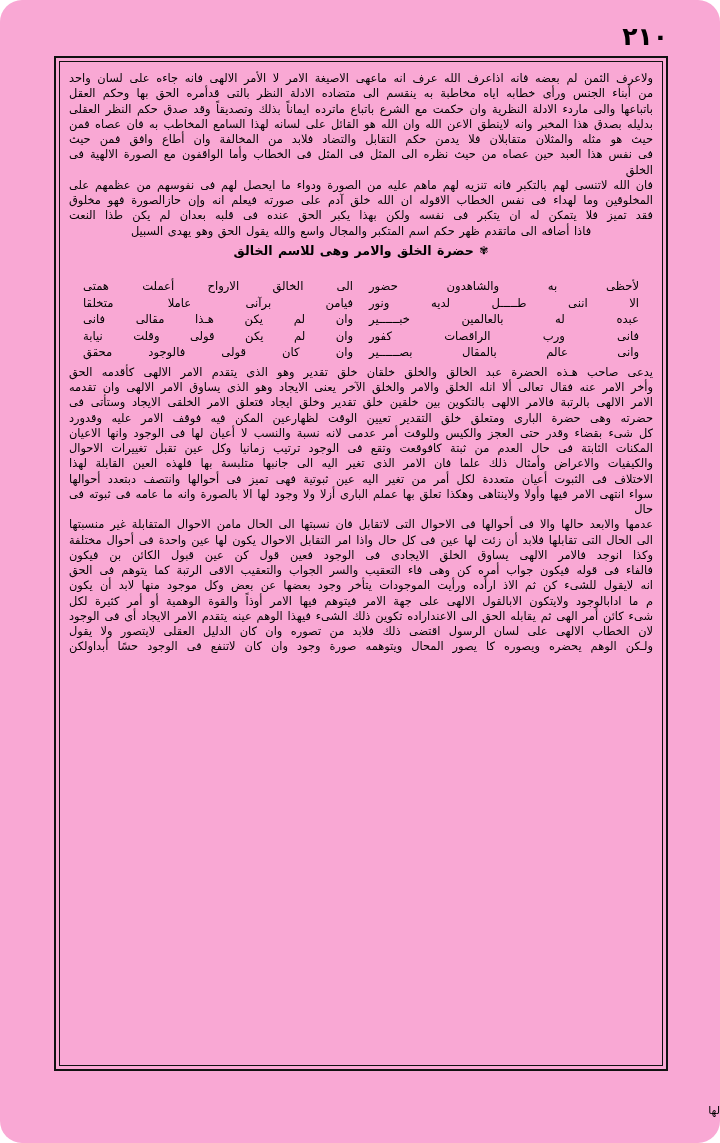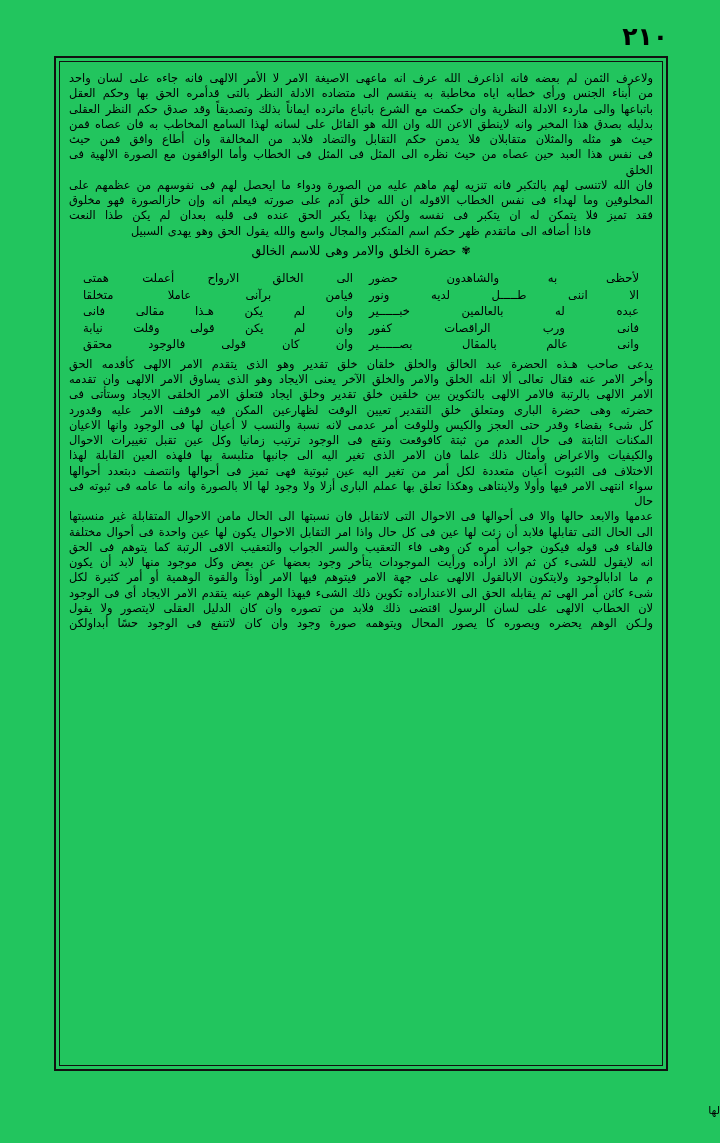--- a/index.html
+++ b/index.html
@@ -11,21 +11,22 @@
     width: 720px;
     height: 1143px;
     font-family: "DejaVu Sans", sans-serif;
     color: #000000;
     position: relative;
     overflow: hidden;
   }
   .page {
     position: absolute;
     inset: 0;
-    background: #22c55e;
+    background: #f9a8d4;
+    border-radius: 22px;
   }
   .page-number {
     position: absolute;
     top: 22px;
     right: 52px;
     font-size: 25px;
     font-weight: bold;
     letter-spacing: 1px;
     direction: rtl;
   }
@@ -64,22 +65,22 @@
   }
   .centered-line {
     text-align: center;
     text-align-last: center;
     margin: 2px 0 2px 0;
   }
   .heading {
     text-align: center;
     text-align-last: center;
     font-size: 12.6px;
-    font-weight: normal;
-    margin: 4px 0 12px 0;
+    font-weight: bold;
+    margin: 4px 0 20px 0;
     letter-spacing: 0px;
   }
   .heading .star {
     font-size: 11px;
     vertical-align: 1px;
   }
   .poem {
     margin: 3px 0 4px 0;
     direction: rtl;
   }
@@ -170,20 +171,21 @@
           <p>وأخر الامر عنه فقال تعالى ألا انله الخلق والامر والخلق الآخر يعنى الايجاد وهو الذى يساوق الامر الالهى وان تقدمه</p>
           <p>الامر الالهى بالرتبة فالامر الالهى بالتكوين بين خلقين خلق تقدير وخلق ايجاد فتعلق الامر الخلقى الايجاد وستأتى فى</p>
           <p>حضرته وهى حضرة البارى ومتعلق خلق التقدير تعيين الوقت لظهارعين المكن فيه فوقف الامر عليه وقدورد</p>
           <p>كل شىء بقضاء وقدر حتى العجز والكيس وللوقت أمر عدمى لانه نسبة والنسب لا أعيان لها فى الوجود وانها الاعيان</p>
           <p>المكنات الثابتة فى حال العدم من ثبتة كافوقعت وتقع فى الوجود ترتيب زمانيا وكل عين تقبل تغييرات الاحوال</p>
           <p>والكيفيات والاعراض وأمثال ذلك علما فان الامر الذى تغير اليه الى جانبها متلبسة بها فلهذه العين القابلة لهذا</p>
           <p>الاختلاف فى الثبوت أعيان متعددة لكل أمر من تغير اليه عين ثبوتية فهى تميز فى أحوالها وانتصف دبتعدد أحوالها</p>
           <p>سواء انتهى الامر فيها وأولا ولاينتاهى وهكذا تعلق بها عملم البارى أزلا ولا وجود لها الا بالصورة وانه ما عامه فى ثبوته فى حال</p>
           <p>عدمها والابعد حالها والا فى أحوالها فى الاحوال التى لاتقابل فان نسبتها الى الحال مامن الاحوال المتقابلة غير منسبتها</p>
           <p>الى الحال التى تقابلها فلابد أن زئت لها عين فى كل حال واذا امر التقابل الاحوال يكون لها عين واحدة فى أحوال مختلفة</p>
+          <p>وكذا انوجد فالامر الالهى يساوق الخلق الايجادى فى الوجود فعين قول كن عين قبول الكائن بن فيكون</p>
           <p>فالفاء فى قوله فيكون جواب أمره كن وهى فاء التعقيب والسر الجواب والتعقيب الاقى الرتبة كما يتوهم فى الحق</p>
           <p>انه لايقول للشىء كن ثم الاذ ارأده ورأيت الموجودات يتأخر وجود بعضها عن بعض وكل موجود منها لابد أن يكون</p>
           <p>م ما ادابالوجود ولايتكون الابالقول الالهى على جهة الامر فيتوهم فيها الامر أوذاً والقوة الوهمية أو أمر كثيرة لكل</p>
           <p>شىء كائن أمر الهى ثم يقابله الحق الى الاعنداراده تكوين ذلك الشىء فيهذا الوهم عينه يتقدم الامر الايجاد أى فى الوجود</p>
           <p>لان الخطاب الالهى على لسان الرسول اقتضى ذلك فلابد من تصوره وان كان الدليل العقلى لايتصور ولا يقول</p>
           <p>ولـكن الوهم يحضره ويصوره كا يصور المحال ويتوهمه صورة وجود وان كان لاتنفع فى الوجود حسًا أبداولكن</p>
         </div>
 
       </div>
     </div>

